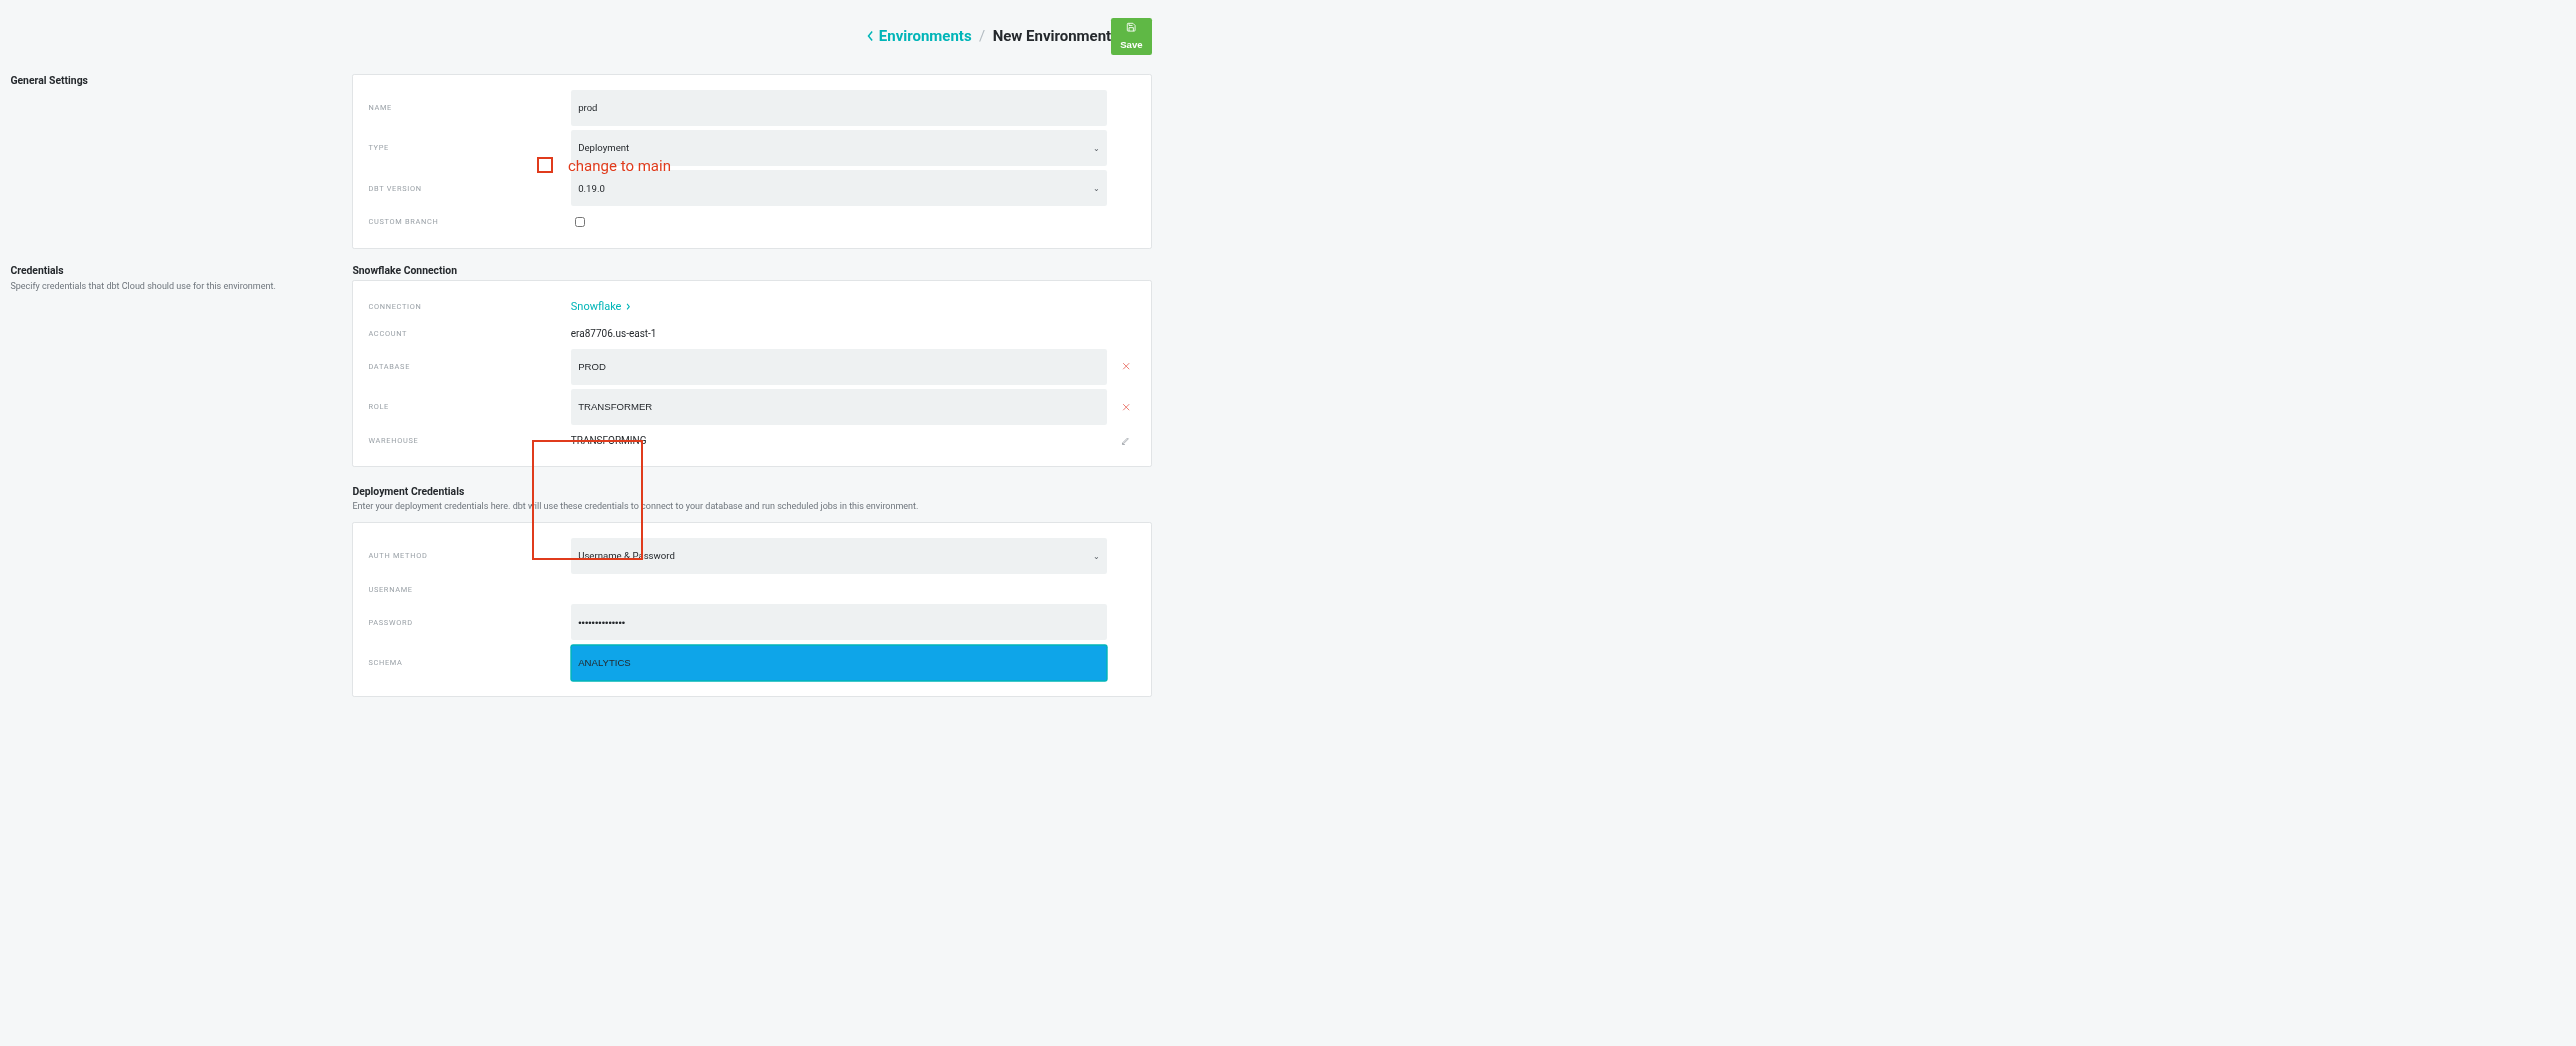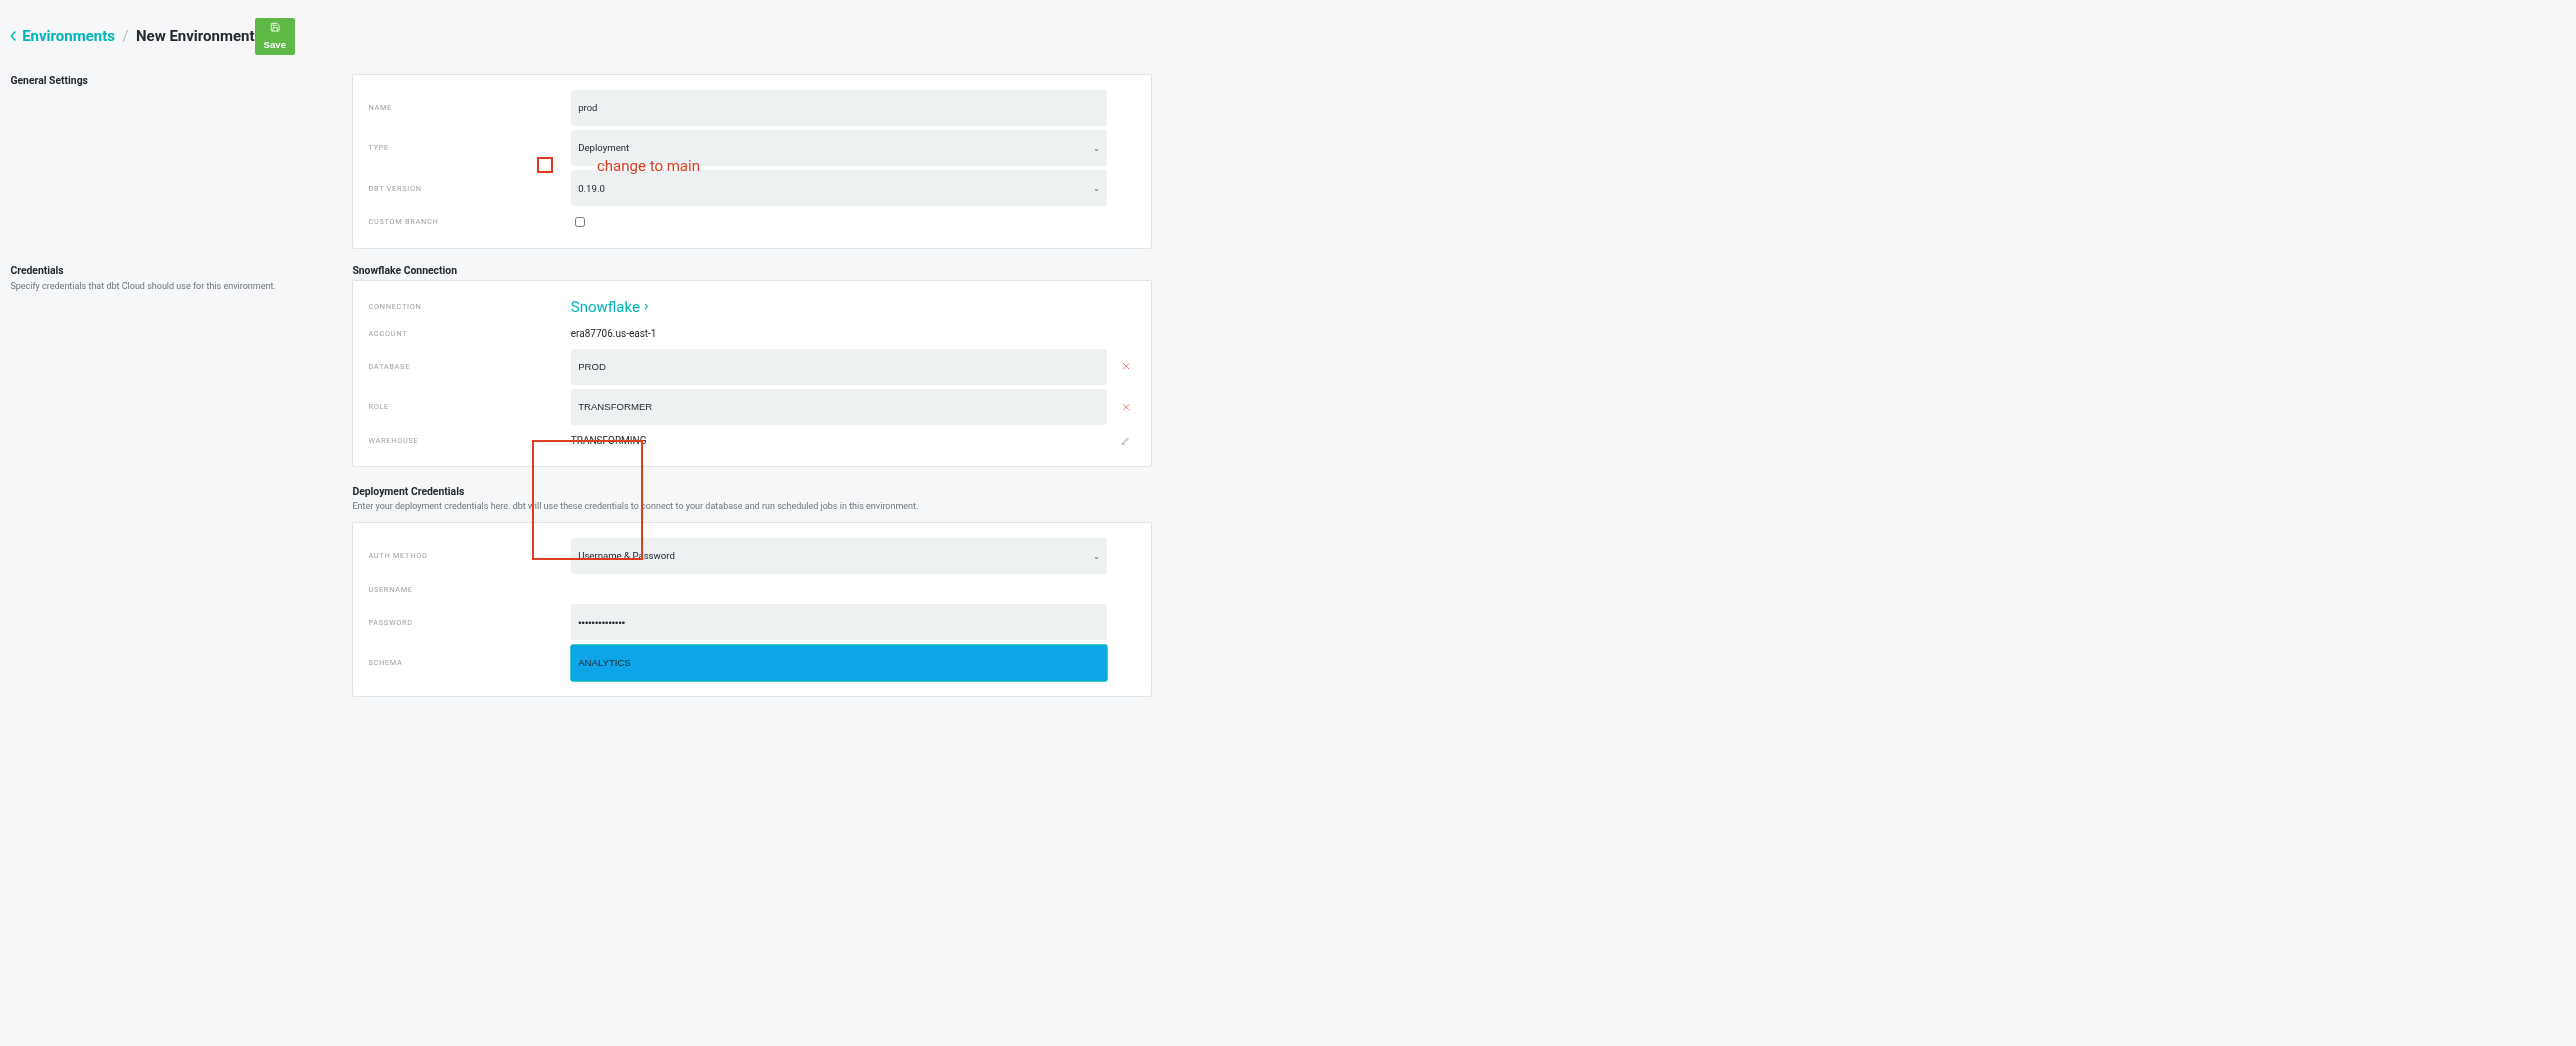--- a/index.html
+++ b/index.html
@@ -26,21 +26,21 @@
   }
   .page{
     width:1162px;
     box-sizing:border-box;
     padding:15px 10.4px 30px 10.4px;
     position:relative;
   }
 
   
   .header{
-    display:flex; align-items:center; justify-content:flex-start;
+    display:flex; align-items:center; justify-content:flex-end;
     margin:3px 0 19px 0;
   }
   .breadcrumb{
     display:flex; align-items:center;
     font-size:15px; font-weight:700;
   }
   .bc-back{
     color:var(--accent); margin-right:4.4px;
     display:inline-flex;
   }
@@ -123,21 +123,21 @@
     position:relative;
     display:flex; align-items:center; justify-content:space-between;
     cursor:pointer;
   }
   .select .chev{ color:#5c6369; font-size:8.1px; }
 
   .static-val{
     font-size:10px; color:var(--text);
   }
   .link-val{
-    font-size:15px; color:var(--accent);
+    font-size:11px; color:var(--accent);
     display:inline-flex; align-items:center; gap:4.4px;
     cursor:pointer;
   }
   .link-val svg{width:4.4px;height:7.4px;stroke:var(--accent);fill:none;stroke-width:2;}
 
   .row-action{
     display:flex; align-items:center; justify-content:center;
     color:var(--red); cursor:pointer;
   }
   .row-action.muted{ color:#8a9096; }
@@ -339,15 +339,15 @@
         </div>
 
       </div>
 
     </div>
   </div>
 
 </div>
 
 <div class="annot" style="left: 537px; top: 157px; width: 16.3px; height: 16.3px;"></div>
-<div class="annot-text" style="left: 597px; top: 157px;">change to main</div>
+<div class="annot-text" style="left: 568px; top: 157px;">change to main</div>
 <div class="annot" style="left: 532px; top: 440px; width: 111px; height: 120px;"></div>
 
 
 </body></html>

